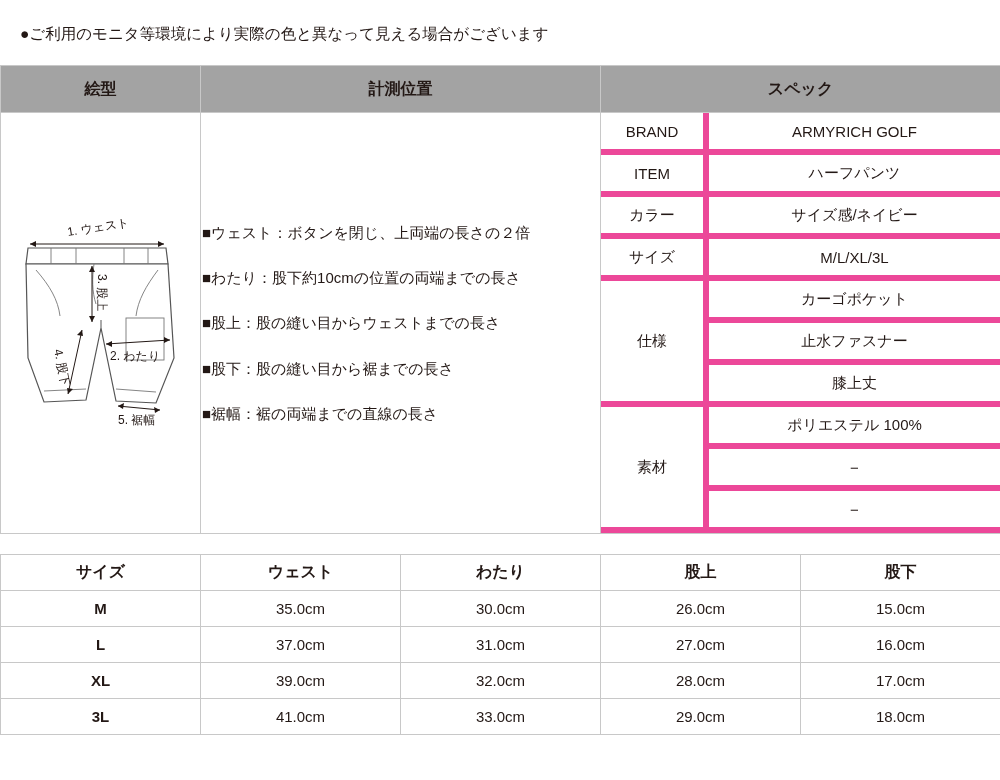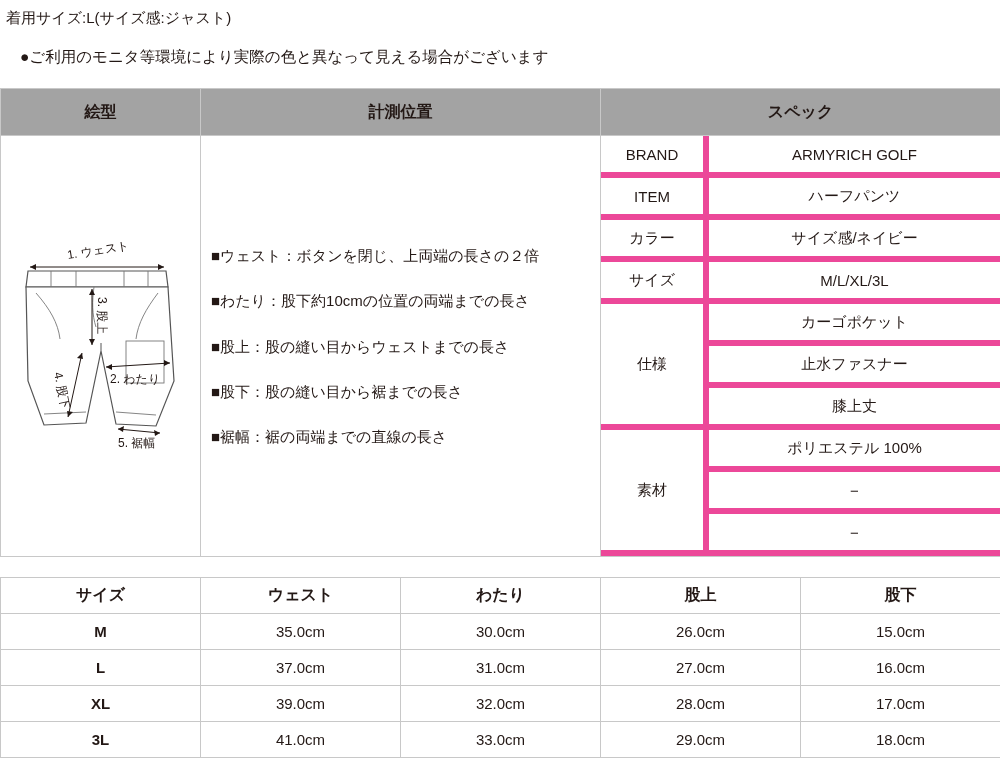--- a/index.html
+++ b/index.html
@@ -61,21 +61,21 @@
   .col-figure { width: 200px; }
   .col-measure { width: 400px; }
   .col-spec { width: 400px; }
 
   .figure-cell {
     text-align: center;
     padding: 8px 0;
     height: 352px;
   }
   .measure-cell {
-    padding: 14px 16px 14px 10px;
+    padding: 14px 16px 14px 1px;
     vertical-align: top;
     font-size: 15px;
     line-height: 1.55;
   }
   .measure-cell p {
     margin: 0 0 22px 0;
   }
   .measure-cell p:last-child { margin-bottom: 0; }
 
   .spec-cell {
@@ -137,21 +137,20 @@
     font-size: 12px;
     fill: #231815;
   }
 </style>
 </head>
 <body>
 
 <div class="page">
 
   <div class="intro">
-    <div class="intro-line">着用サイズ:L(サイズ感:ジャスト)</div>
   </div>
 
   <div class="notice">●ご利用のモニタ等環境により実際の色と異なって見える場合がございます</div>
 
   <table class="spec-table">
     <colgroup>
       <col class="col-figure">
       <col class="col-measure">
       <col class="col-spec">
     </colgroup>

